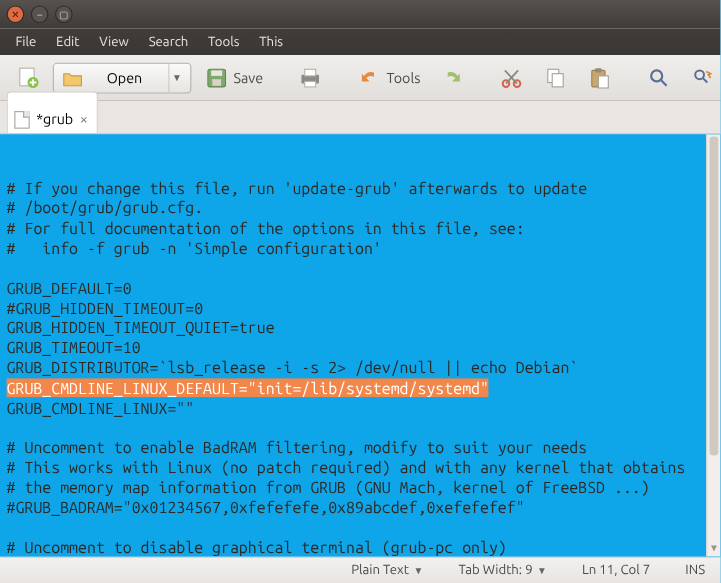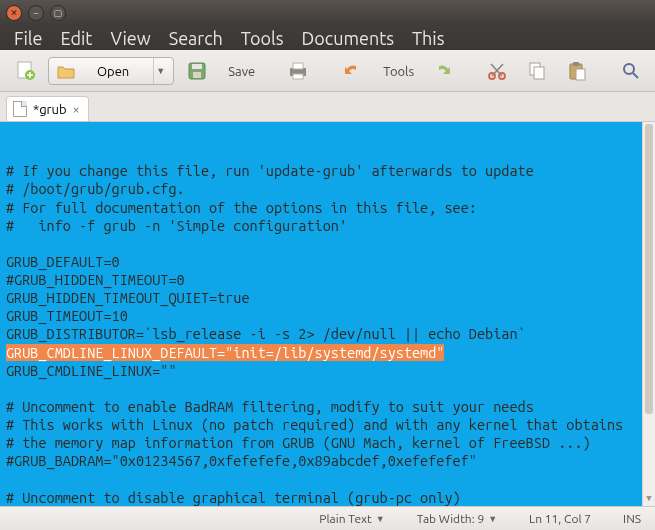--- a/index.html
+++ b/index.html
@@ -29,34 +29,34 @@
   .win-btn.close { background: #e06a41; color: #3b1f13; }
   .title-text { font-weight: bold; margin-left: 6px; font-size: 13px; color: #dfdbd7; }
   .menubar {
     height: 24px;
     background: linear-gradient(#403c39, #3a3734);
     display: flex; align-items: center;
     padding: 0 6px;
     gap: 2px;
   }
   .menu-item {
-    padding: 2px 8px; color: #e8e4e0; font-size: 18px;
+    padding: 2px 8px; color: #e8e4e0; font-size: 12px;
     border-radius: 3px;
   }
   .toolbar {
     height: 42px;
     background: linear-gradient(#f0eeec, #e1dedb);
     border-bottom: 1px solid #c2bdb8;
     display: flex; align-items: center;
     padding: 0 8px;
     gap: 6px;
   }
   .tb-sep { width: 1px; height: 28px; background: #c7c2bd; margin: 0 4px; }
   .tb-btn {
-    display: inline-flex; align-items: center; gap: 20px;
+    display: inline-flex; align-items: center; gap: 4px;
     padding: 3px 6px; border-radius: 4px;
     color: #4c4a46; font-size: 13px;
   }
   .tb-icon { width: 22px; height: 22px; display: inline-flex; align-items: center; justify-content: center; }
   .tb-openbtn {
     display: inline-flex; align-items: center;
     background: linear-gradient(#fafafa, #e7e4e1);
     border: 1px solid #b8b2ac; border-radius: 4px;
     height: 28px; padding: 0 6px; gap: 20px;
   }
@@ -69,21 +69,21 @@
     height: 30px; background: #e8e5e2;
     border-bottom: 1px solid #cfcac5;
     display: flex; align-items: end;
     padding: 0 6px;
   }
   .tab {
     display: inline-flex; align-items: center;
     background: #fff;
     border: 1px solid #cfcac5; border-bottom: none;
     border-radius: 4px 4px 0 0;
-    padding: 4px 8px 4px 6px;
+    padding: 17px 8px 4px 6px;
     gap: 6px; margin-top: 4px;
   }
   .tab .docicon { width: 14px; height: 16px; background: #fff; border: 1px solid #a9a39c; position: relative; }
   .tab .docicon::after { content:""; position:absolute; right:-1px; top:-1px; width:5px;height:5px;background:#e8e5e2;border-left:1px solid #a9a39c;border-bottom:1px solid #a9a39c;}
   .tab .close-x { font-size: 13px; color: #777; }
   .editor {
     flex: 1;
     background: #0ea5e9;
     font-family: "Ubuntu Mono", "DejaVu Sans Mono", monospace;
     font-size: 14.5px;
@@ -133,21 +133,20 @@
   <span class="win-btn">–</span>
   <span class="win-btn">▢</span>
 </div>
 
 <div class="menubar">
   <span class="menu-item">File</span>
   <span class="menu-item">Edit</span>
   <span class="menu-item">View</span>
   <span class="menu-item">Search</span>
   <span class="menu-item">Tools</span>
-  <span class="menu-item">Documents</span>
   <span class="menu-item">This</span>
 </div>
 
 <div class="toolbar">
   <span class="tb-btn">
     <span class="tb-icon">
       <svg width="22" height="22">
           <rect x="4" y="2" width="13" height="16" fill="#fff" stroke="#b7b1a9"></rect>
           <circle cx="16" cy="15" r="5" fill="#8bc34a"></circle>
           <path d="M16 12v6M13 15h6" stroke="#fff" stroke-width="1.6"></path>

